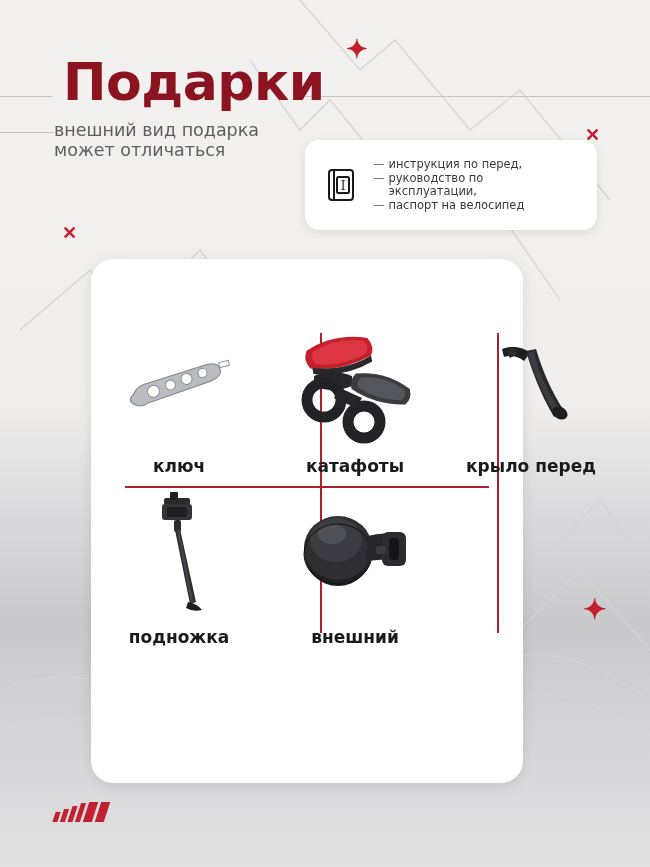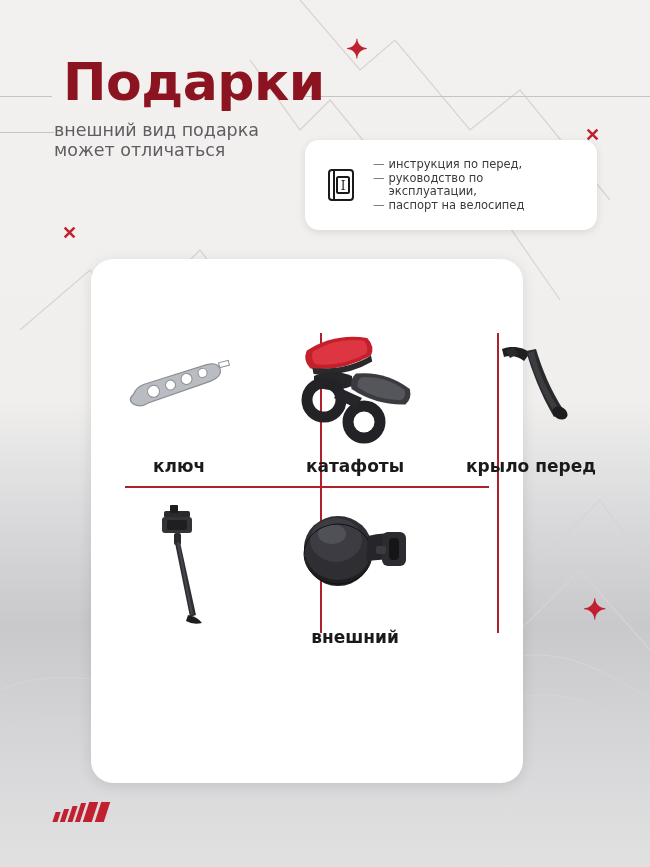--- a/index.html
+++ b/index.html
@@ -310,20 +310,21 @@
             <rect x="30" y="6" width="26" height="7" rx="2" fill="#2a2a2d"></rect>
             <rect x="36" y="0" width="8" height="8" rx="1" fill="#1d1d20"></rect>
             <rect x="28" y="12" width="30" height="16" rx="3" fill="#343438"></rect>
             <rect x="33" y="15" width="20" height="10" rx="2" fill="#1f1f22"></rect>
             <rect x="40" y="28" width="7" height="12" rx="2" fill="#2a2a2d"></rect>
             <path d="M41 38 L56 112 L62 110 L46 37 z" fill="#2e2e32"></path>
             <path d="M43 38 L57 110 L59 109 L45 37 z" fill="#45454b"></path>
             <path d="M54 110 q10 2 14 8 q-9 2 -16 -2 z" fill="#1d1d20"></path>
           </svg>
         </div>
+        <div class="cap">подножка</div>
       </div>
 
       <div class="cell">
         <div class="art">
           <svg width="130" height="110" viewBox="0 0 130 110">
             <ellipse cx="48" cy="50" rx="34" ry="34" fill="#1f1f22"></ellipse>
             <ellipse cx="48" cy="46" rx="34" ry="32" fill="#2e2e33"></ellipse>
             <ellipse cx="46" cy="38" rx="26" ry="22" fill="#3c3c42"></ellipse>
             <ellipse cx="42" cy="32" rx="14" ry="10" fill="#55555d" opacity="0.8"></ellipse>
             <ellipse cx="48" cy="52" rx="34" ry="30" fill="none" stroke="#111" stroke-width="1"></ellipse>

